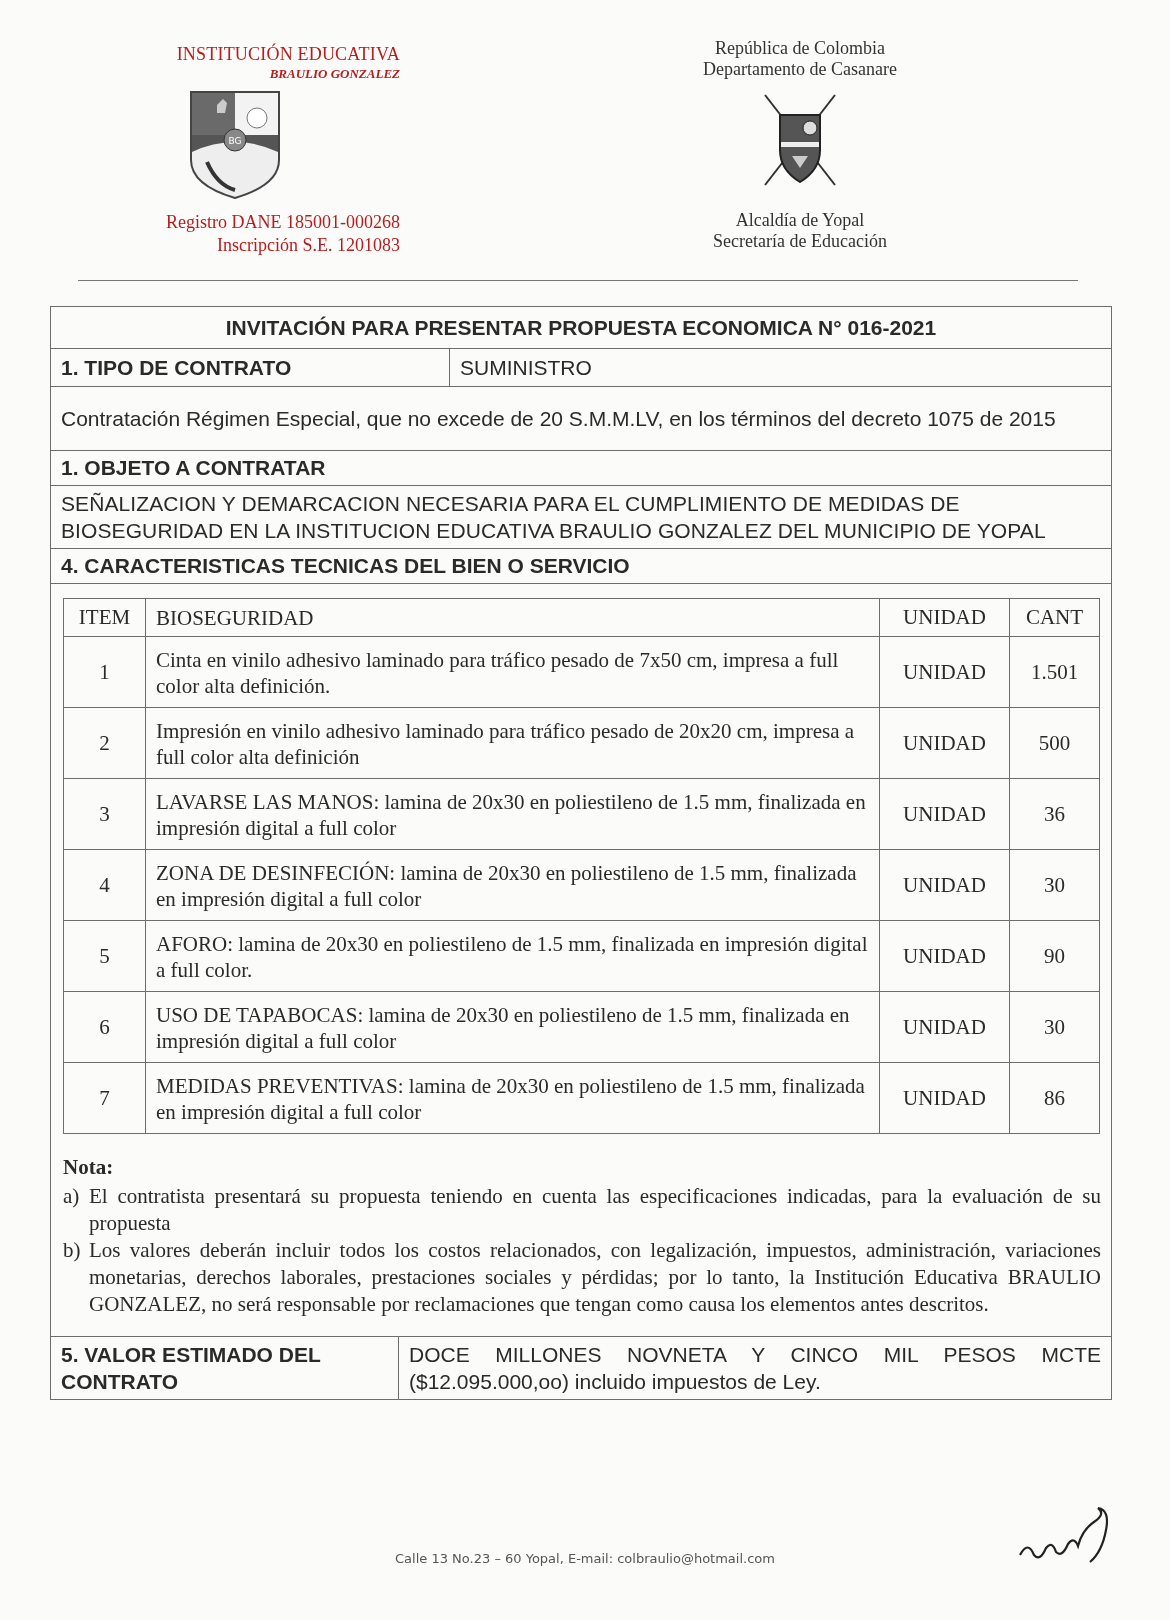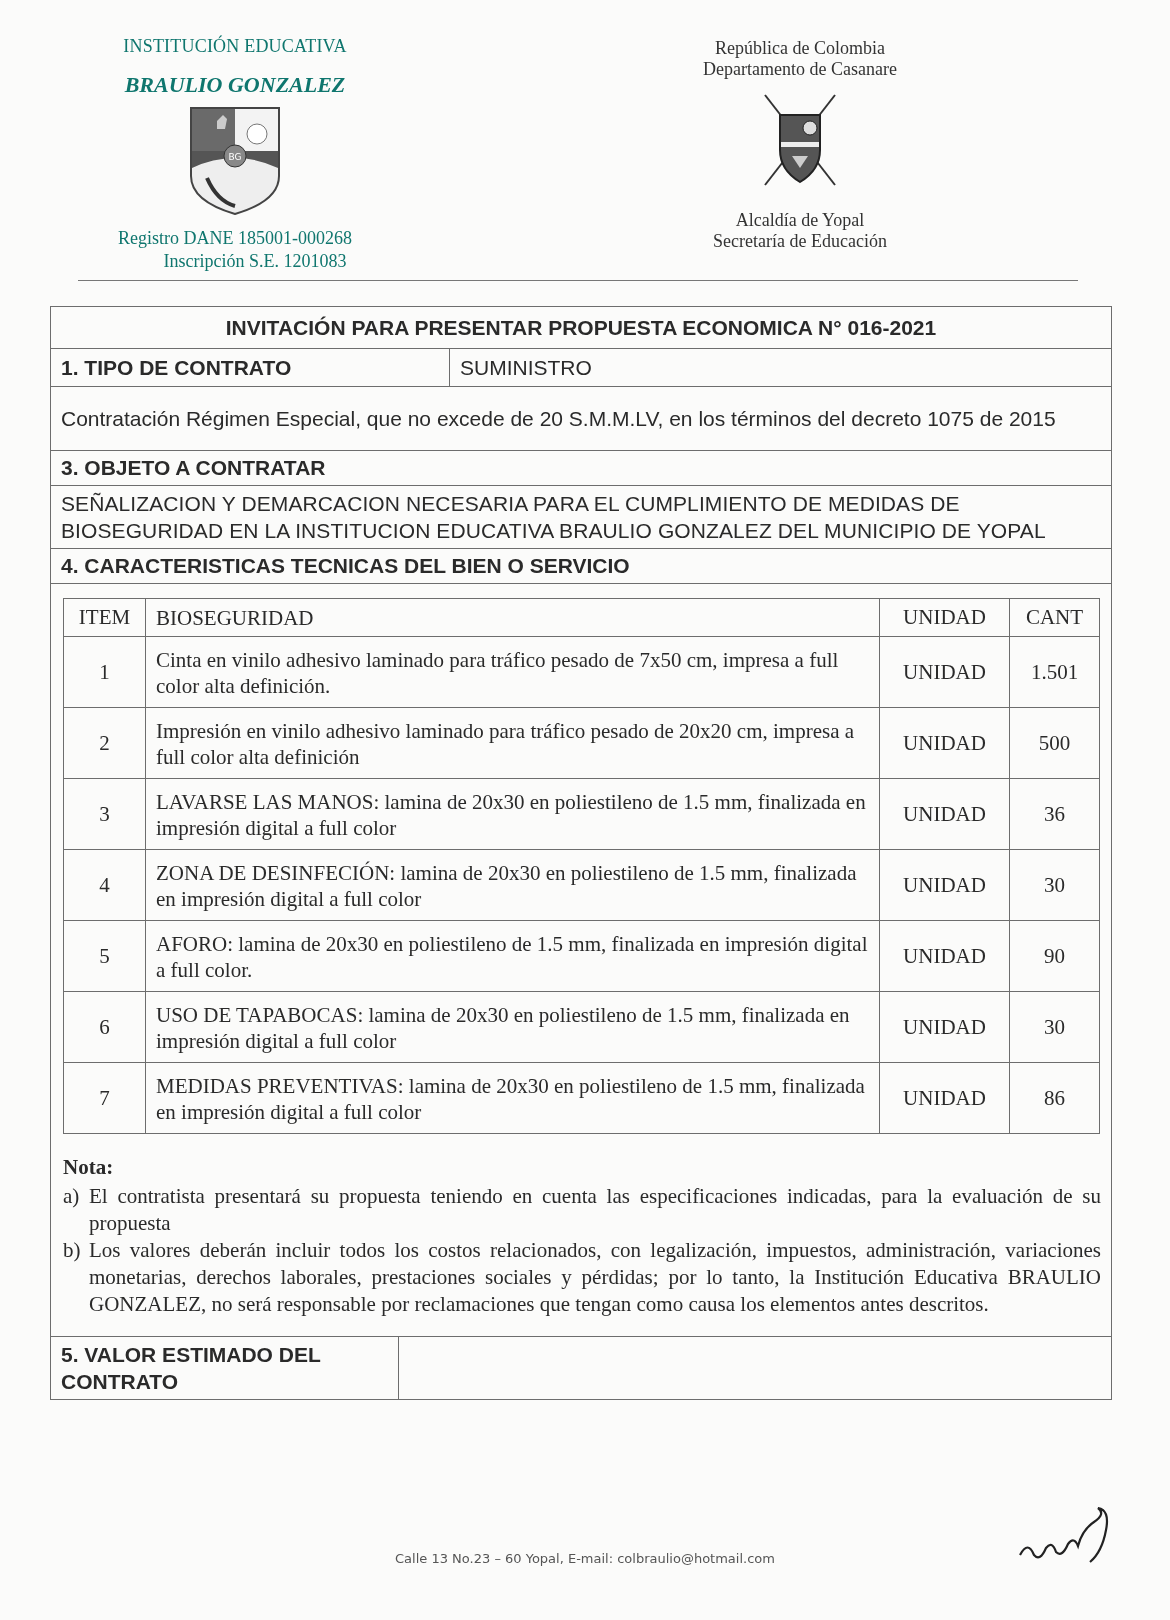--- a/index.html
+++ b/index.html
@@ -1,22 +1,22 @@
 <!DOCTYPE html>
 <html><head>
   <meta charset="utf-8">
   <style>
     * { box-sizing: border-box; margin: 0; padding: 0; }
     html, body { width: 1170px; height: 1620px; background: #fbfbfa; }
     body { position: relative; font-family: "Liberation Sans", sans-serif; color: #2a2a2a; overflow: hidden; }
 
     
-    .hdr-left { position: absolute; left: 70px; top: 36px; width: 330px; text-align: center; font-family: "Liberation Serif", serif; color: #0f766e; }
+    .hdr-left { position: absolute; left: 70px; top: 44px; width: 330px; text-align: right; font-family: "Liberation Serif", serif; color: #b91c1c; }
     .hdr-left .l1 { font-size: 18px; letter-spacing: 0.2px; }
-    .hdr-left .l2 { font-size: 22px; font-weight: bold; font-style: italic; margin-top: 15px; }
+    .hdr-left .l2 { font-size: 13px; font-weight: bold; font-style: italic; margin-top: 1px; }
     .hdr-left .crest { margin: 8px auto 0; width: 96px; height: 110px; display: block; }
     .hdr-left .reg { font-size: 18px; margin-top: 12px; }
     .hdr-left .insc { font-size: 18px; margin-top: 2px; padding-left: 40px; }
 
     .hdr-right { position: absolute; left: 650px; top: 38px; width: 300px; text-align: center; font-family: "Liberation Serif", serif; color: #333; }
     .hdr-right .l1, .hdr-right .l2 { font-size: 18px; }
     .hdr-right .coat { margin: 10px auto 0; width: 100px; height: 100px; display: block; }
     .hdr-right .l3 { font-size: 18px; margin-top: 20px; }
     .hdr-right .l4 { font-size: 18px; }
 
@@ -103,21 +103,21 @@
   <div class="row" style="height:38px;">
     <div class="cell lbl b">1.  TIPO DE CONTRATO</div>
     <div class="cell val">SUMINISTRO</div>
   </div>
 
   <div class="row" style="height:64px;">
     <div class="cell val">Contratación Régimen Especial, que no excede de 20 S.M.M.LV, en los términos del decreto 1075 de 2015</div>
   </div>
 
   <div class="row">
-    <div class="sec">3.  OBJETO A CONTRATAR</div>
+    <div class="sec">1.  OBJETO A CONTRATAR</div>
   </div>
 
   <div class="row">
     <div class="obj">SEÑALIZACION Y DEMARCACION NECESARIA PARA EL CUMPLIMIENTO DE MEDIDAS DE BIOSEGURIDAD EN LA INSTITUCION EDUCATIVA BRAULIO GONZALEZ DEL MUNICIPIO DE YOPAL</div>
   </div>
 
   <div class="row">
     <div class="sec">4.  CARACTERISTICAS TECNICAS DEL BIEN O SERVICIO</div>
   </div>
 
@@ -188,20 +188,21 @@
       <div class="li">
         <span class="mk">b)</span>
         <span class="tx">Los valores deberán incluir todos los costos relacionados, con legalización, impuestos, administración, variaciones monetarias, derechos laborales, prestaciones sociales y pérdidas; por lo tanto, la Institución Educativa BRAULIO GONZALEZ, no será responsable por reclamaciones que tengan como causa los elementos antes descritos.</span>
       </div>
       <div class="pad-bottom"></div>
     </div>
   </div>
 
   <div class="row val-row">
     <div class="lbl2">5.  VALOR ESTIMADO DEL CONTRATO</div>
+    <div class="val2">DOCE MILLONES NOVNETA Y CINCO MIL PESOS MCTE ($12.095.000,oo) incluido impuestos de Ley.</div>
   </div>
 </div>
 
 <div class="footer">Calle 13 No.23 – 60  Yopal, E-mail: colbraulio@hotmail.com</div>
 
 <svg class="sig" viewBox="0 0 110 70">
   <path d="M10 55 Q18 40 24 55 Q30 62 36 48 Q42 40 46 52 Q52 58 58 44 Q64 36 68 46 Q72 30 84 22 Q96 14 88 8 Q100 10 96 30 Q92 52 80 62" stroke="#222" stroke-width="2.2" fill="none"></path>
 </svg>
 
 </body></html>

